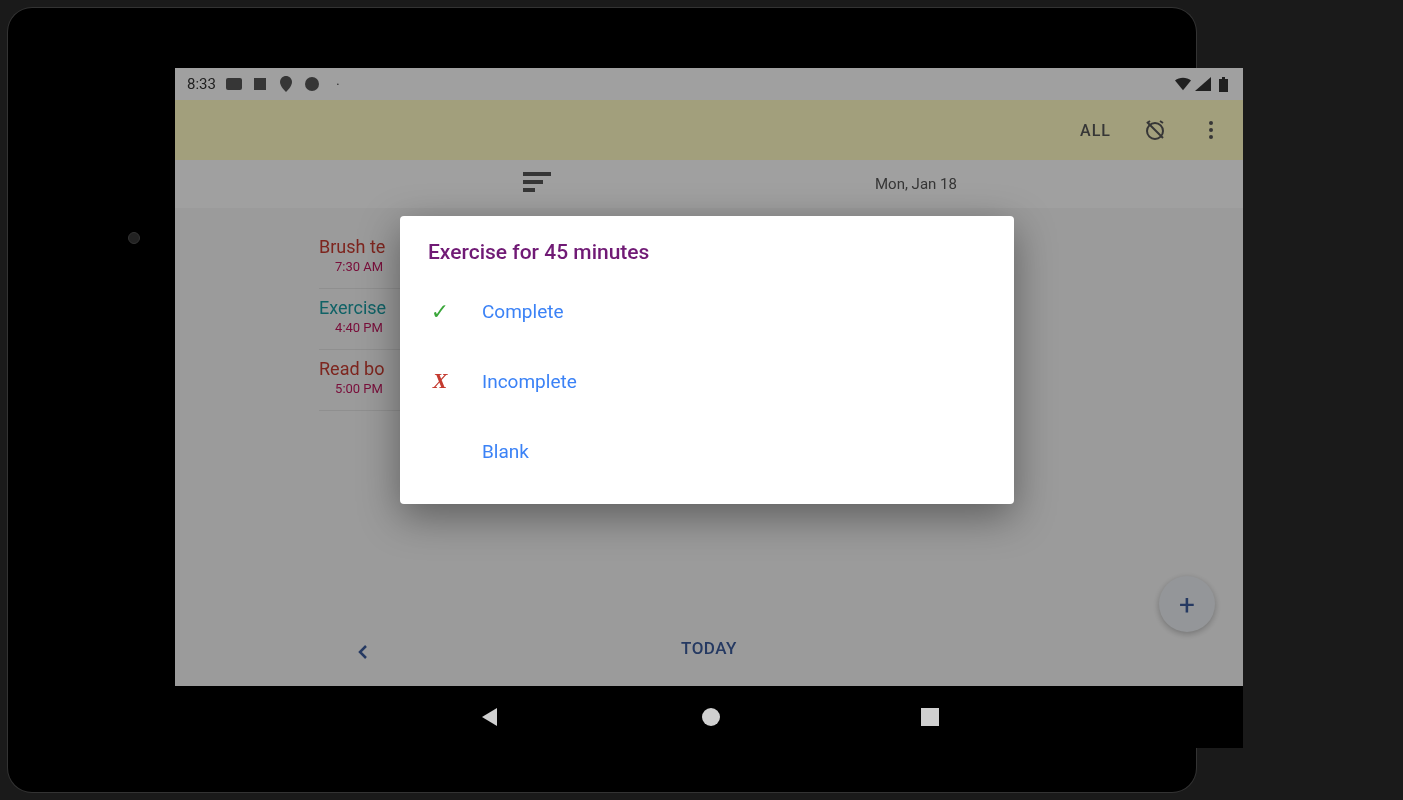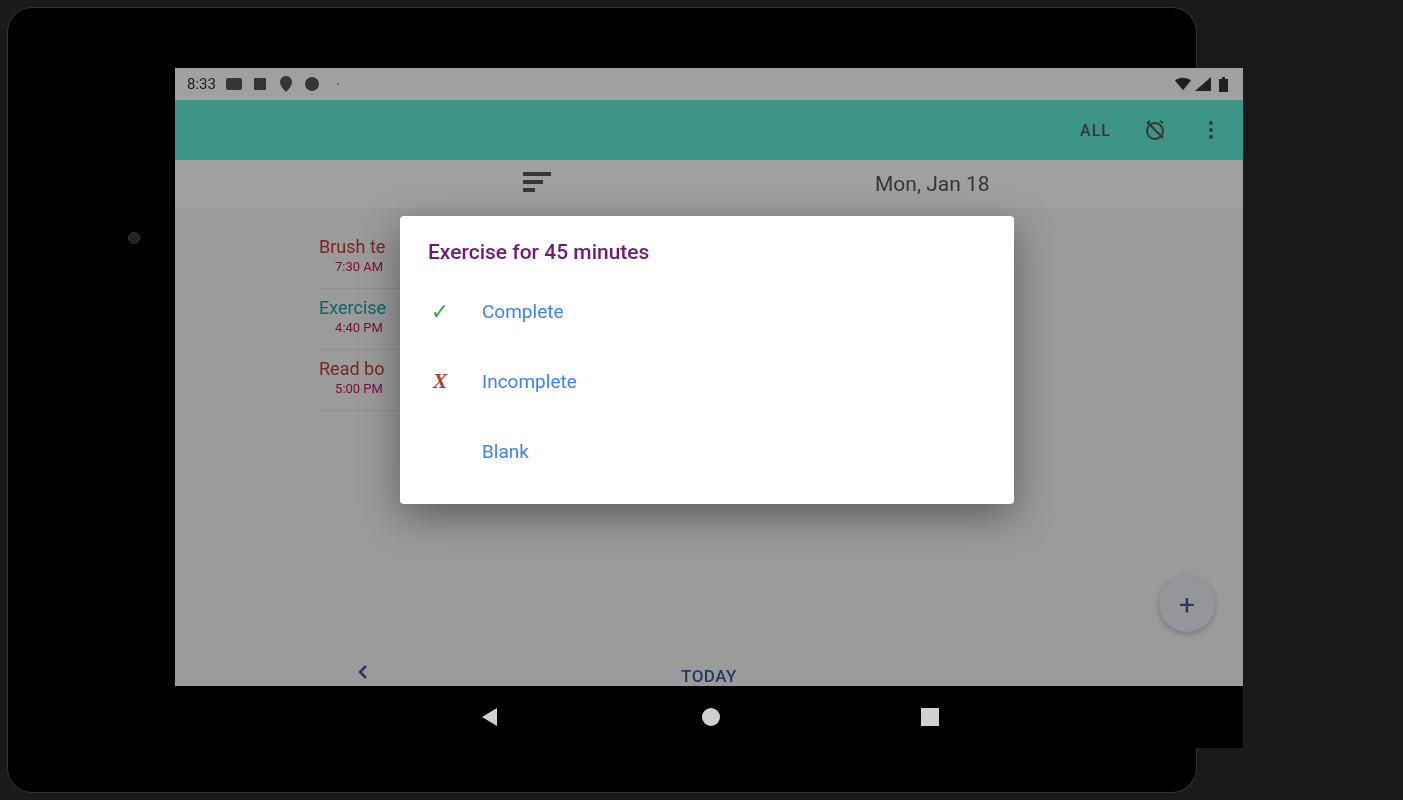--- a/index.html
+++ b/index.html
@@ -67,21 +67,21 @@
     position: relative;
     z-index: 2;
   }
   .status-left { display: flex; align-items: center; gap: 10px; }
   .status-right { margin-left: auto; display: flex; align-items: center; gap: 4px; }
   .status-icon { width: 16px; height: 16px; display: inline-flex; align-items: center; justify-content: center; }
   
   
   .app-bar {
     height: 60px;
-    background: #5eead4;
+    background: #fef9c3;
     display: flex;
     align-items: center;
     justify-content: flex-end;
     padding: 0 20px;
     gap: 32px;
     position: relative;
     z-index: 2;
   }
   .appbar-text { font-size: 16px; font-weight: 500; color: #555; letter-spacing: 1px; }
   .appbar-icon { width: 24px; height: 24px; color: #555; display: flex; align-items: center; justify-content: center; }
@@ -96,21 +96,21 @@
     background: #fafafa;
   }
   .sort-icon {
     position: absolute;
     left: 348px;
     color: #555;
   }
   .date-label {
     position: absolute;
     left: 700px;
-    font-size: 21px;
+    font-size: 15px;
     color: #555;
   }
   
   
   .habit-list {
     position: absolute;
     left: 144px;
     top: 160px;
     width: 300px;
     z-index: 2;
@@ -121,21 +121,21 @@
   .habit-red { color: #c43a2f; }
   .habit-teal { color: #1a9aa0; }
   
   
   .bottom-bar {
     position: absolute;
     left: 0; right: 0;
     bottom: 62px;
     height: 48px;
     display: flex;
-    align-items: flex-end;
+    align-items: flex-start;
     z-index: 2;
   }
   .nav-prev {
     position: absolute;
     left: 180px;
     color: #3a5a99;
     font-size: 24px;
   }
   .today-btn {
     margin: 0 auto;

